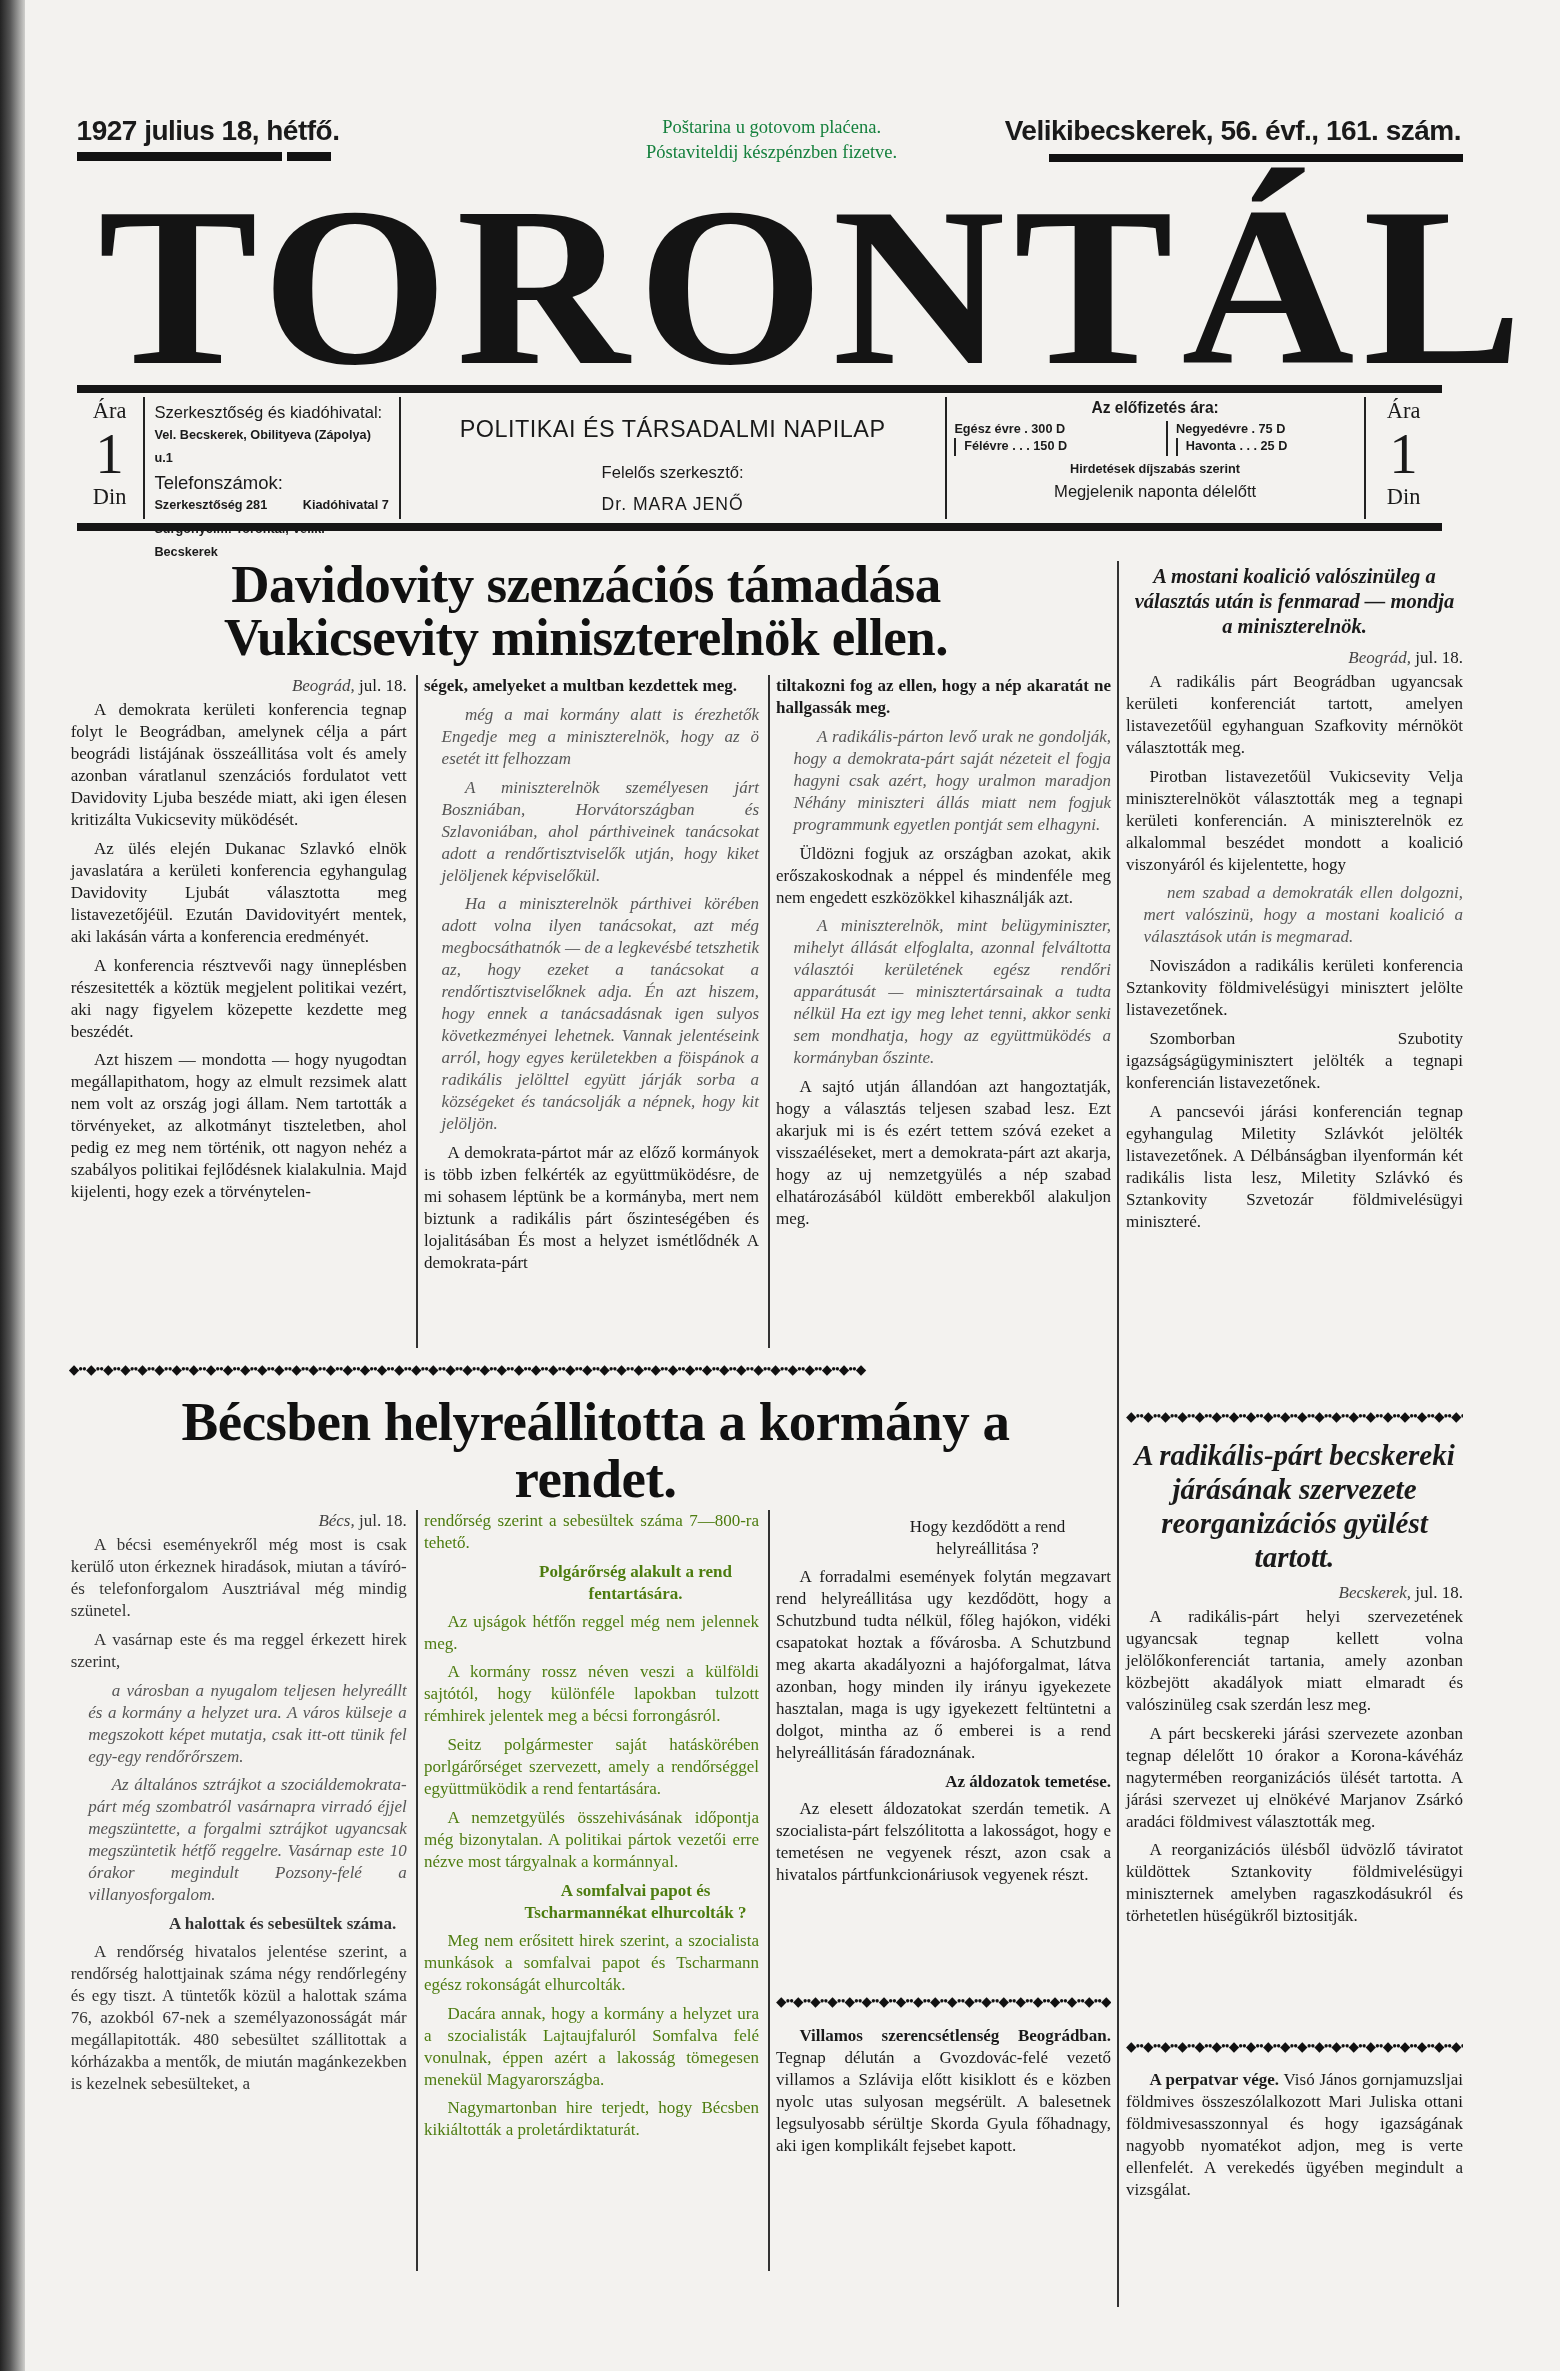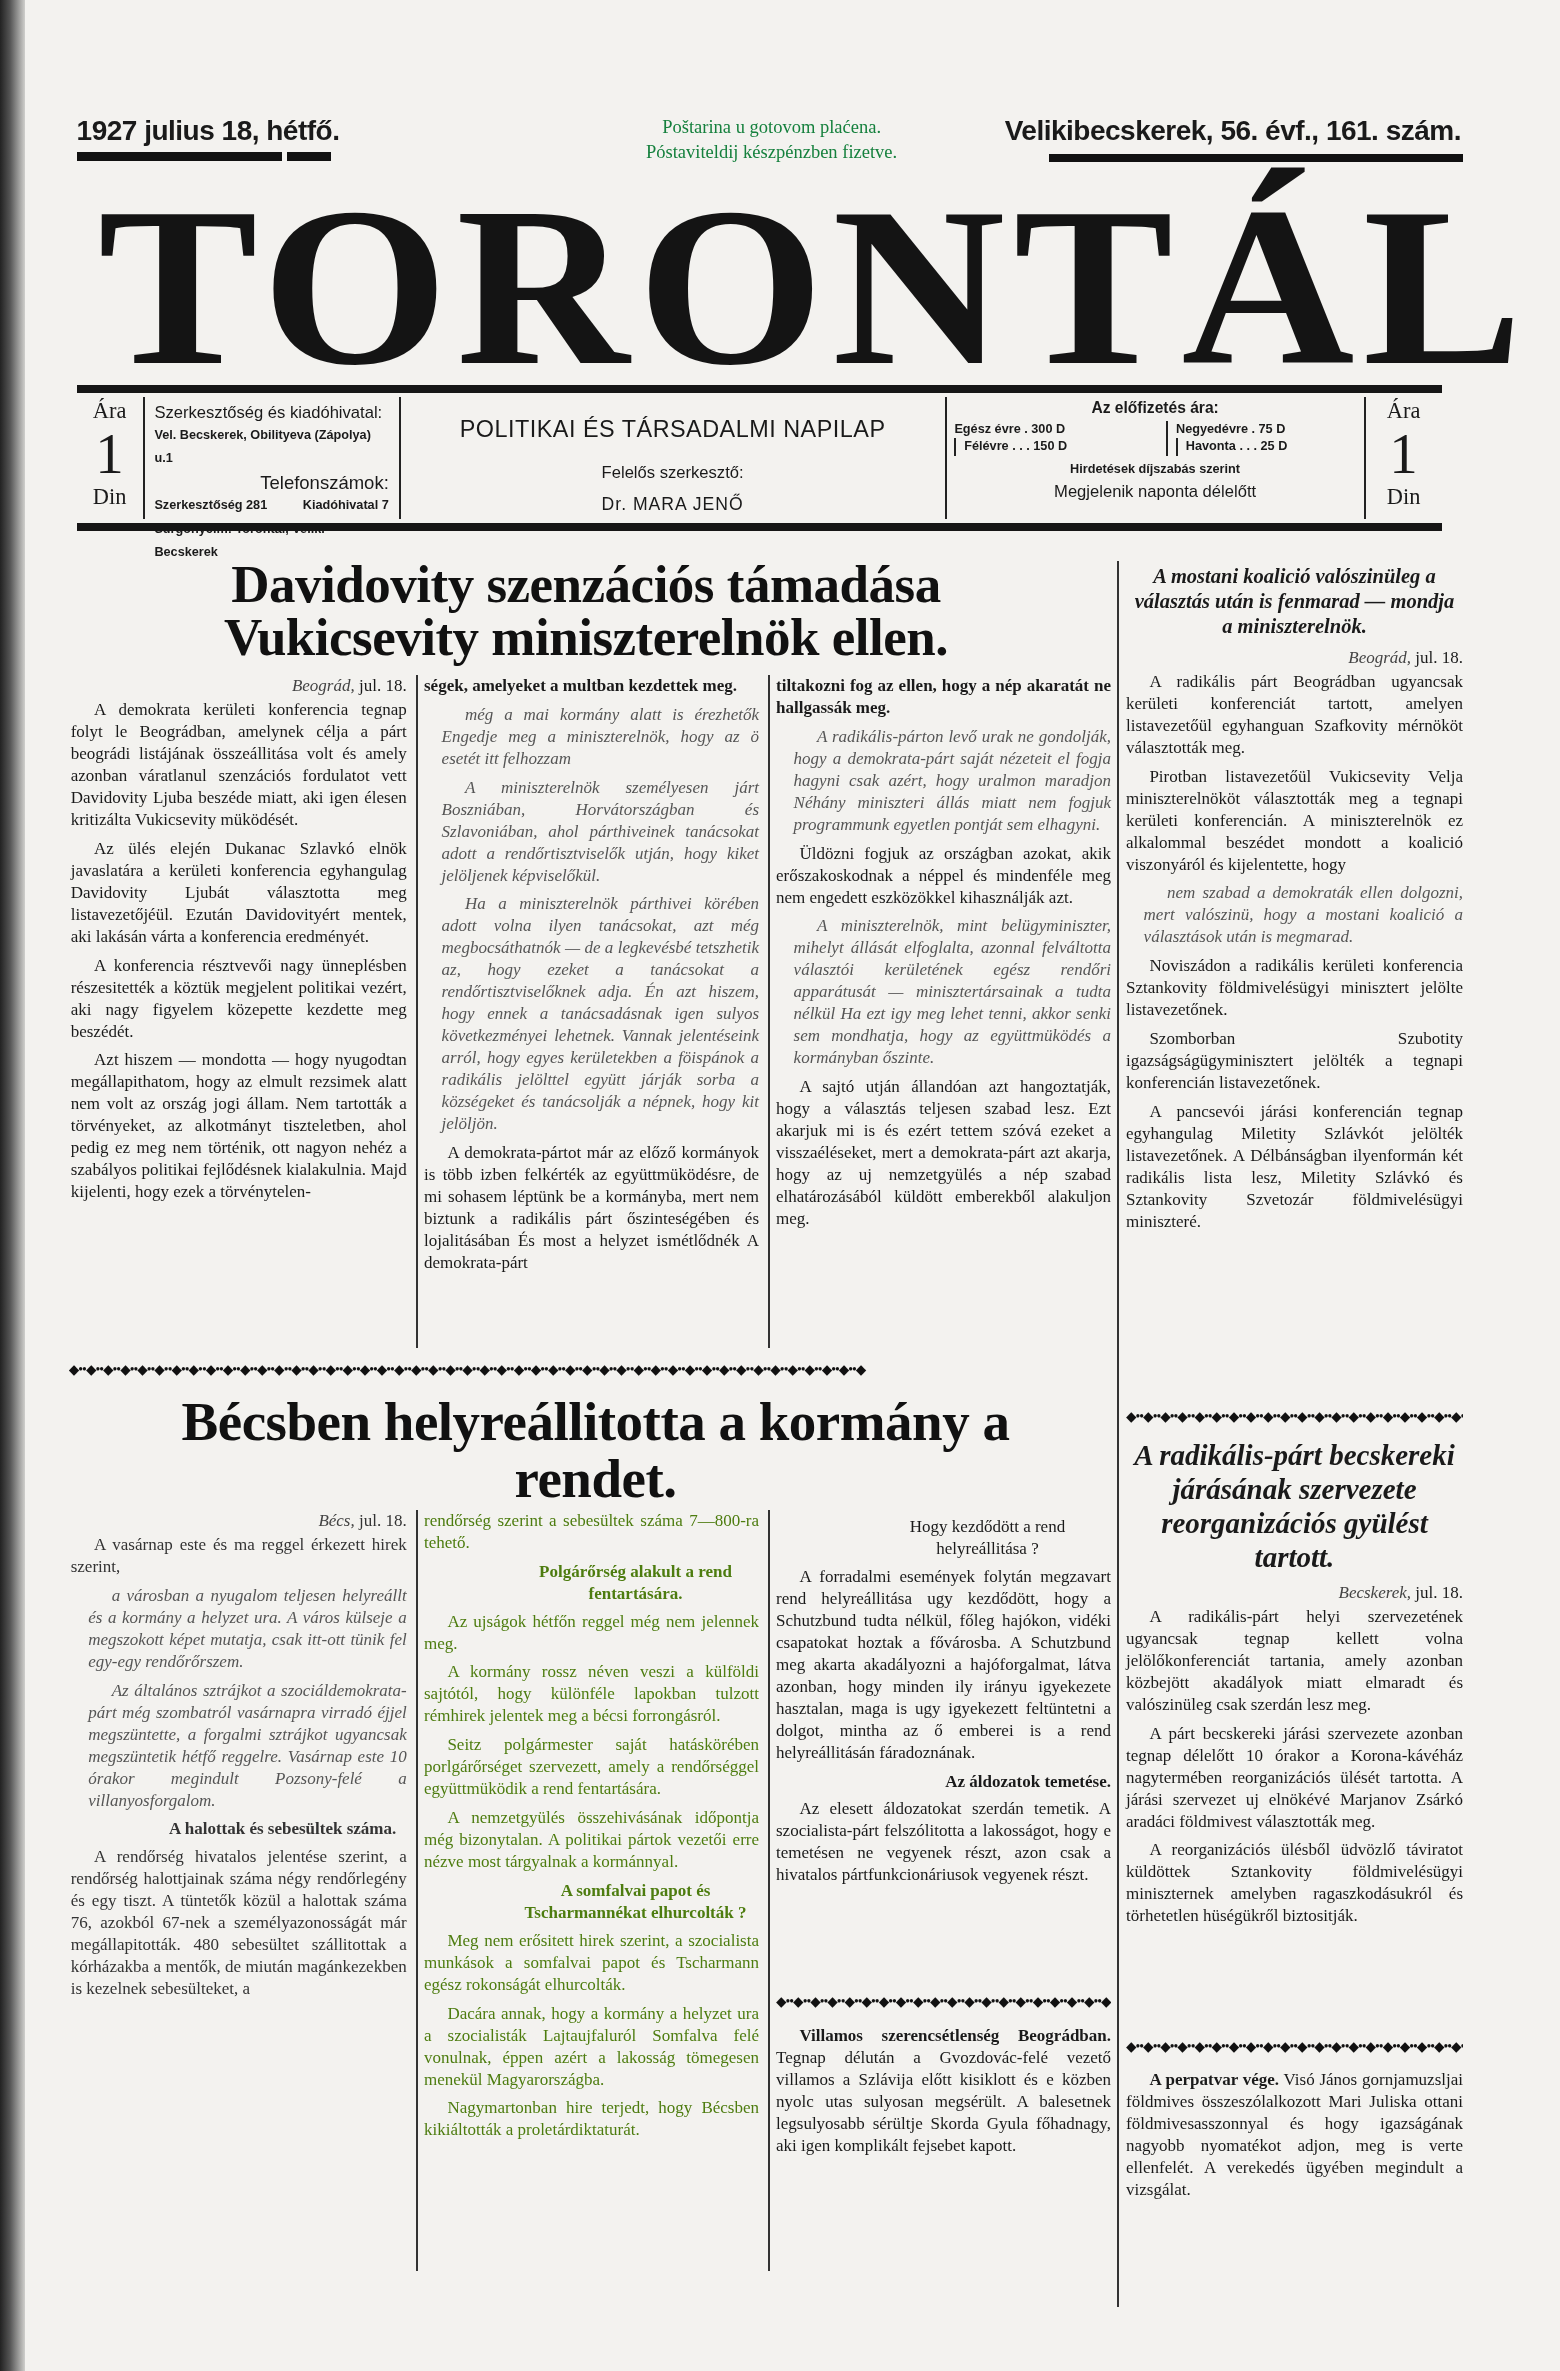--- a/index.html
+++ b/index.html
@@ -37,21 +37,21 @@
   
   .band { position: absolute; top: 385px; left: 17.6px; width: 1365px; height: 146px; }
   .band-rule-top { position: absolute; top: 0; left: 0; right: 0; height: 7.8px; background: #161616; }
   .band-rule-bot { position: absolute; bottom: 0; left: 0; right: 0; height: 7.8px; background: #161616; }
   .band-cell { position: absolute; top: 11.7px; bottom: 11.7px; border-left: 2px solid #222; }
   .price { text-align: center; font-size: 22.4px; }
   .price .big { font-size: 57px; line-height: 59px; display: block; }
   .price .lbl { display: block; line-height: 27px; }
   .cell-left { font-family: "Liberation Sans", sans-serif; font-size: 16.6px; padding: 3.9px 9.8px; line-height: 23.4px; }
   .cell-left .b { font-weight: bold; font-size: 12.7px; }
-  .cell-left .ctr { text-align: right; font-size: 18.5px; }
+  .cell-left .ctr { text-align: left; font-size: 18.5px; }
   .cell-mid { text-align: center; font-family: "Liberation Sans", sans-serif; }
   .cell-mid .t1 { font-size: 23.4px; margin-top: 19.5px; letter-spacing: 0.5px; }
   .cell-mid .t2 { font-size: 16.6px; margin-top: 19.5px; }
   .cell-mid .t3 { font-size: 17.6px; margin-top: 11.7px; letter-spacing: 1px; }
   .cell-right { font-family: "Liberation Sans", sans-serif; font-size: 12.7px; padding: 2px 7.8px; }
   .cell-right .ttl { text-align: center; font-size: 15.6px; font-weight: bold; margin-bottom: 3.9px; }
   .sub-grid { display: flex; font-weight: bold; gap: 32px; }
   .sub-grid div { flex: 1; line-height: 17.6px; }
   .sub-grid div + div { border-left: 2px solid #222; padding-left: 7.8px; }
   .cell-right .ads { text-align: center; font-weight: bold; margin-top: 5.9px; }
@@ -210,20 +210,21 @@
     <p><b>A perpatvar vége.</b> <span>Visó János gornjamuzsljai földmives összeszólalkozott Mari Juliska ottani földmivesasszonnyal és hogy igazságának nagyobb nyomatékot adjon, meg is verte ellenfelét. A verekedés ügyében megindult a vizsgálat.</span></p>
   </div>
 
   <div class="headline" style="top:1393px;left:19.5px;width:1034px;font-size:55px;line-height:57px;">
     <div>Bécsben helyreállitotta a kormány a</div>
     <div>rendet.</div>
   </div>
 
   <div class="col" style="left:11.7px;top:1510px;width:336px;color:#333;">
     <p class="dl"><i>Bécs,</i> <span>jul. 18.</span></p>
+    <p>A bécsi eseményekről még most is csak kerülő uton érkeznek hiradások, miutan a távíró- és telefonforgalom Ausztriával még mindig szünetel.</p>
     <p>A vasárnap este és ma reggel érkezett hirek szerint,</p>
     <p class="it">a városban a nyugalom teljesen helyreállt és a kormány a helyzet ura. A város külseje a megszokott képet mutatja, csak itt-ott tünik fel egy-egy rendőrőrszem.</p>
     <p class="it">Az általános sztrájkot a szociáldemokrata-párt még szombatról vasárnapra virradó éjjel megszüntette, a forgalmi sztrájkot ugyancsak megszüntetik hétfő reggelre. Vasárnap este 10 órakor megindult Pozsony-felé a villanyosforgalom.</p>
     <div class="sub">A halottak és sebesültek száma.</div>
     <p>A rendőrség hivatalos jelentése szerint, a rendőrség halottjainak száma négy rendőrlegény és egy tiszt. A tüntetők közül a halottak száma 76, azokból 67-nek a személyazonosságát már megállapitották. 480 sebesültet szállitottak a kórházakba a mentők, de miután magánkezekben is kezelnek sebesülteket, a</p>
   </div>
   <div class="vrule" style="left:357px;top:1510px;height:761px;"></div>
 
   <div class="col" style="left:365px;top:1510px;width:335px;color:#4d7c0f;">
     <p class="nx">rendőrség szerint a sebesültek száma 7—800-ra tehető.</p>

